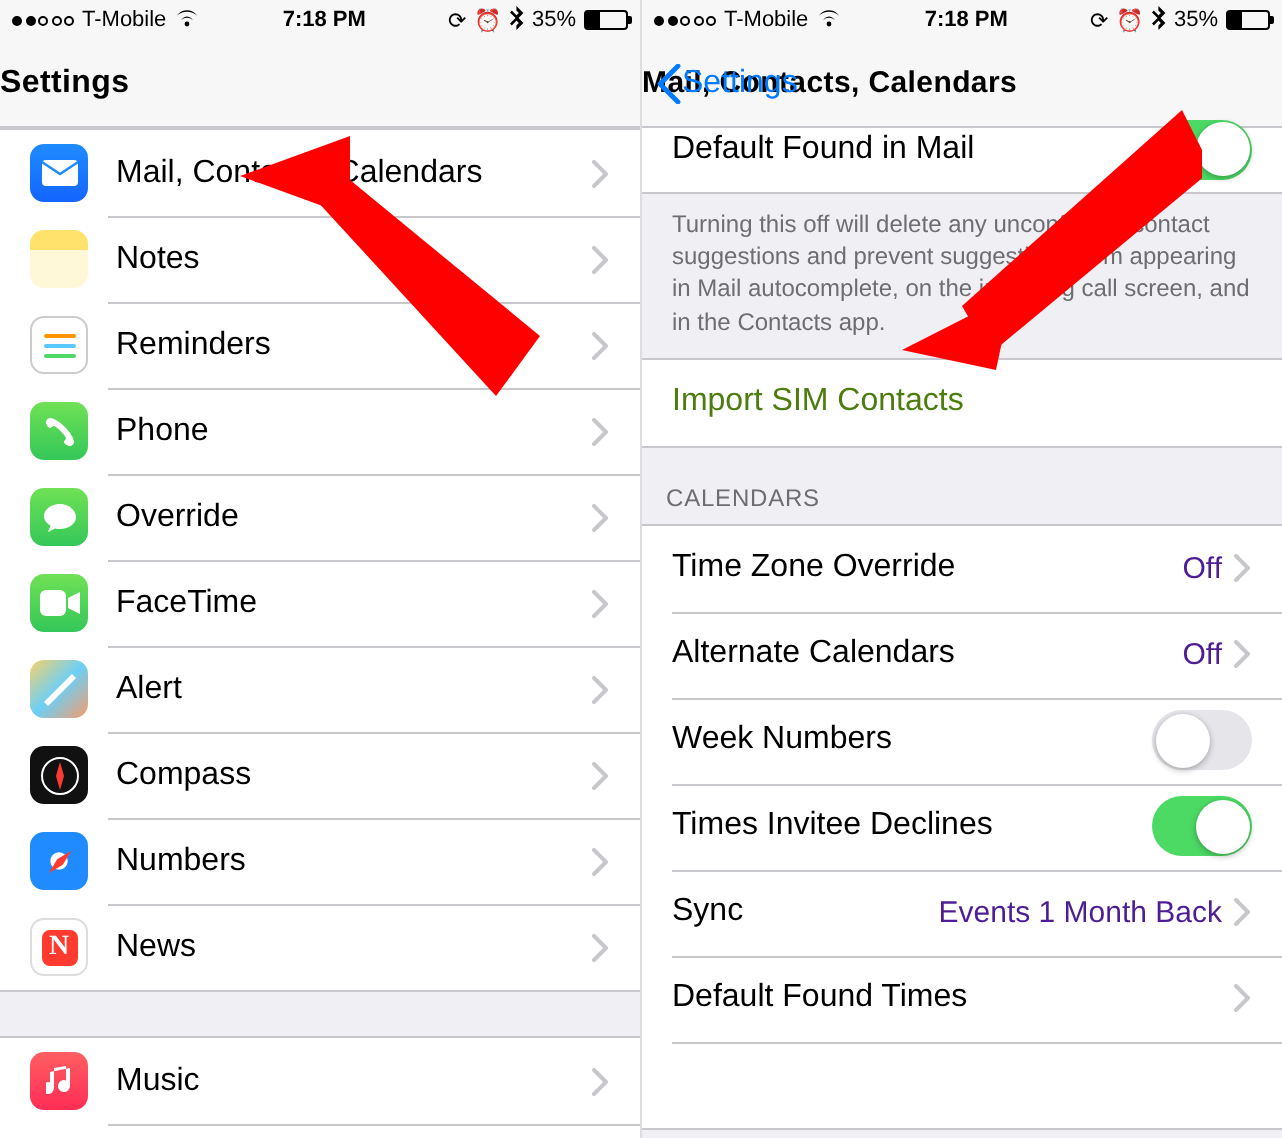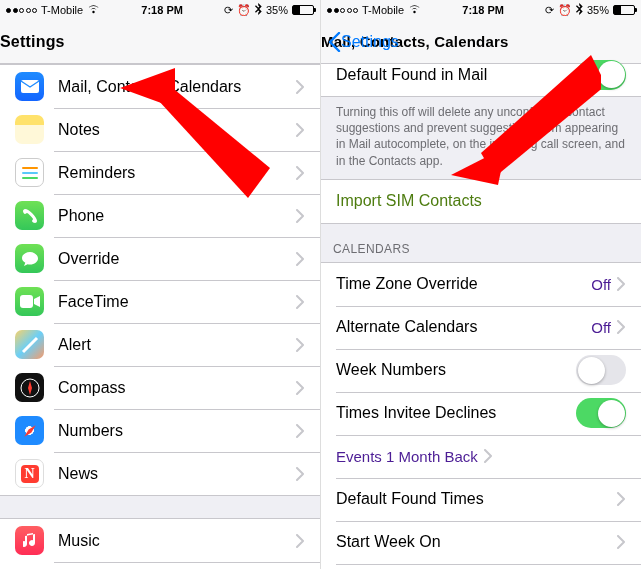--- a/index.html
+++ b/index.html
@@ -455,37 +455,30 @@
               <span class="knob"></span>
             </span>
           </li>
           <li>
             <span class="row-label">Times Invitee Declines</span>
             <span class="switch on">
               <span class="knob"></span>
             </span>
           </li>
           <li>
+            <span class="row-label">Sync</span>
             <span class="row-detail">Events 1 Month Back</span>
             <span class="chev">
               <svg viewBox="0 0 9 14">
                 <path d="M1 1l6 6-6 6" stroke="#c7c7cc" stroke-width="2" fill="none" stroke-linecap="round" stroke-linejoin="round"></path>
               </svg>
             </span>
           </li>
           <li>
             <span class="row-label">Default Found Times</span>
-            <span class="chev">
-              <svg viewBox="0 0 9 14">
-                <path d="M1 1l6 6-6 6" stroke="#c7c7cc" stroke-width="2" fill="none" stroke-linecap="round" stroke-linejoin="round"></path>
-              </svg>
-            </span>
-          </li>
-          <li>
-            <span class="row-label">Start Week On</span>
             <span class="chev">
               <svg viewBox="0 0 9 14">
                 <path d="M1 1l6 6-6 6" stroke="#c7c7cc" stroke-width="2" fill="none" stroke-linecap="round" stroke-linejoin="round"></path>
               </svg>
             </span>
           </li>
           <li></li>
         </ul>
 
     </div>

